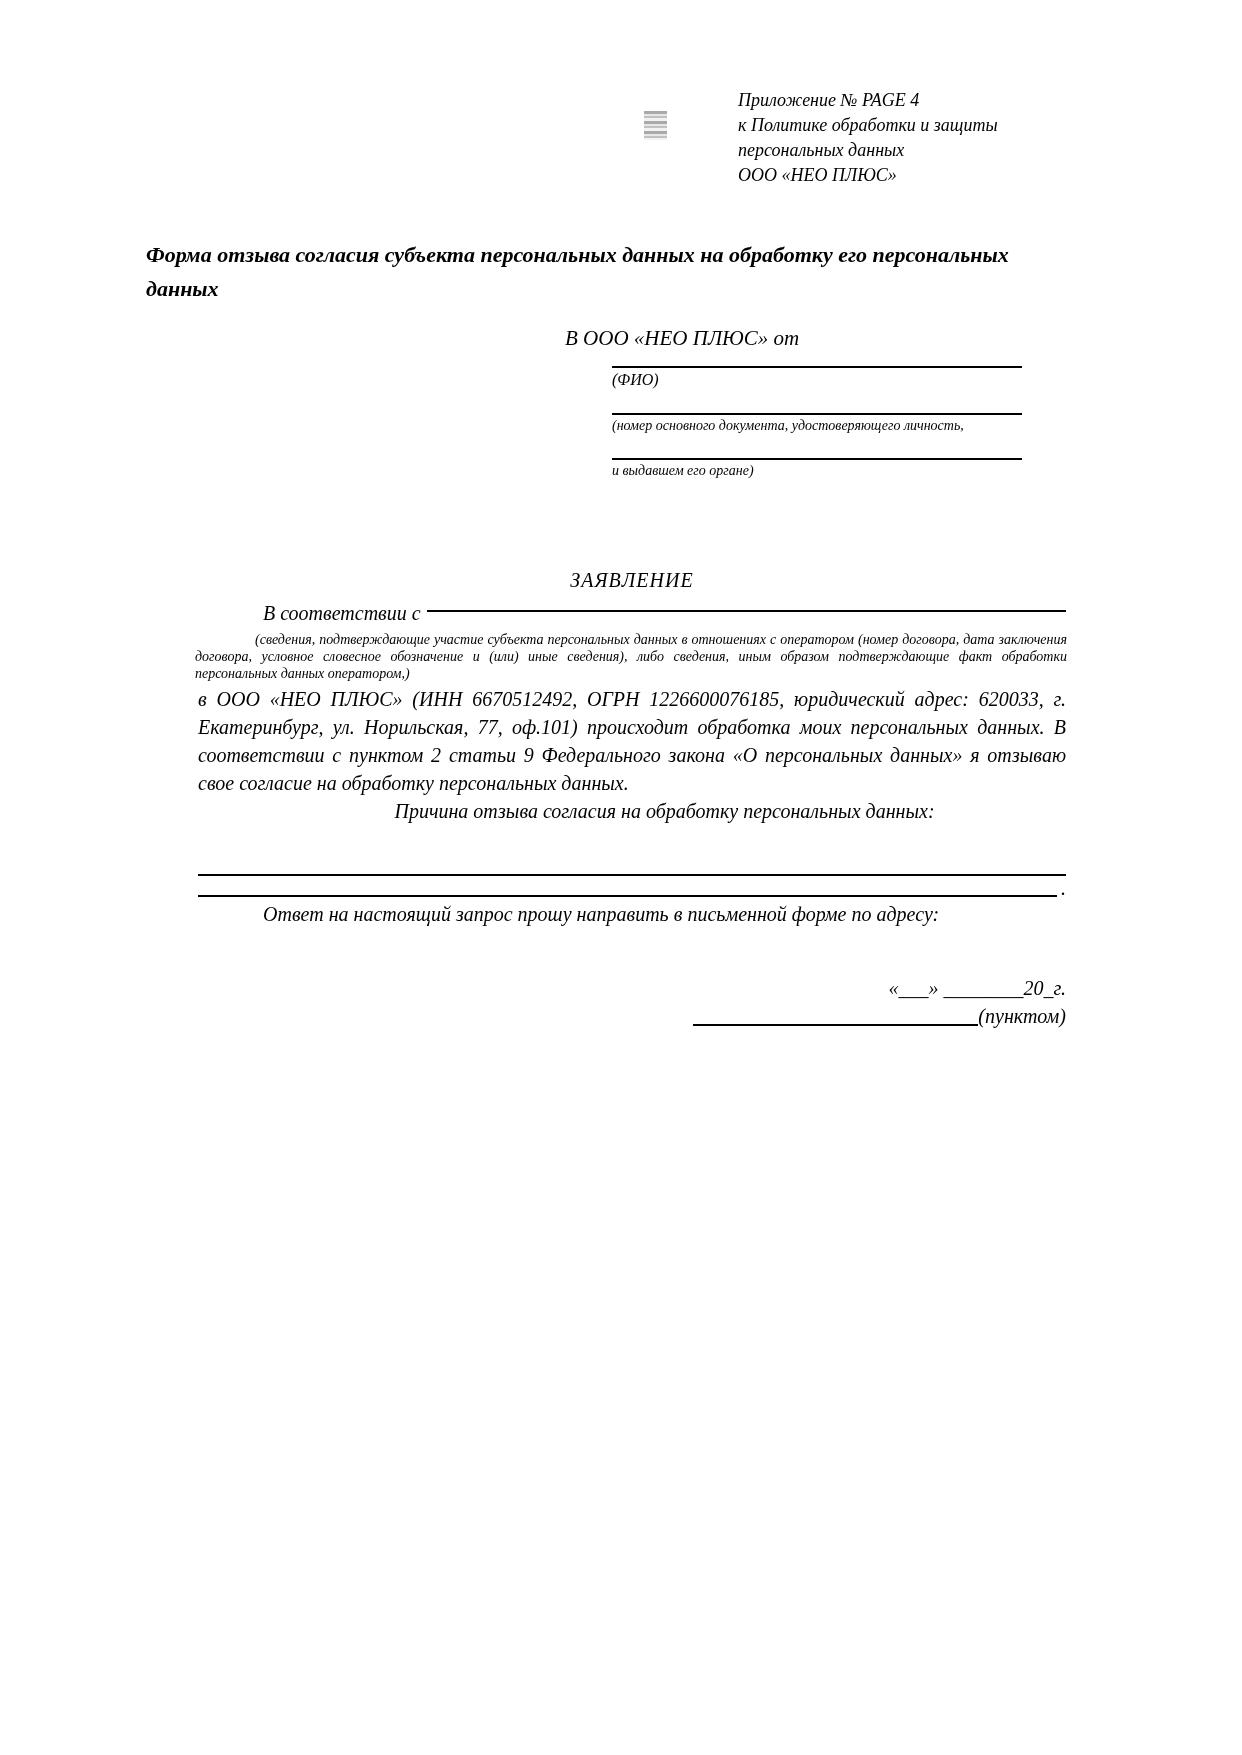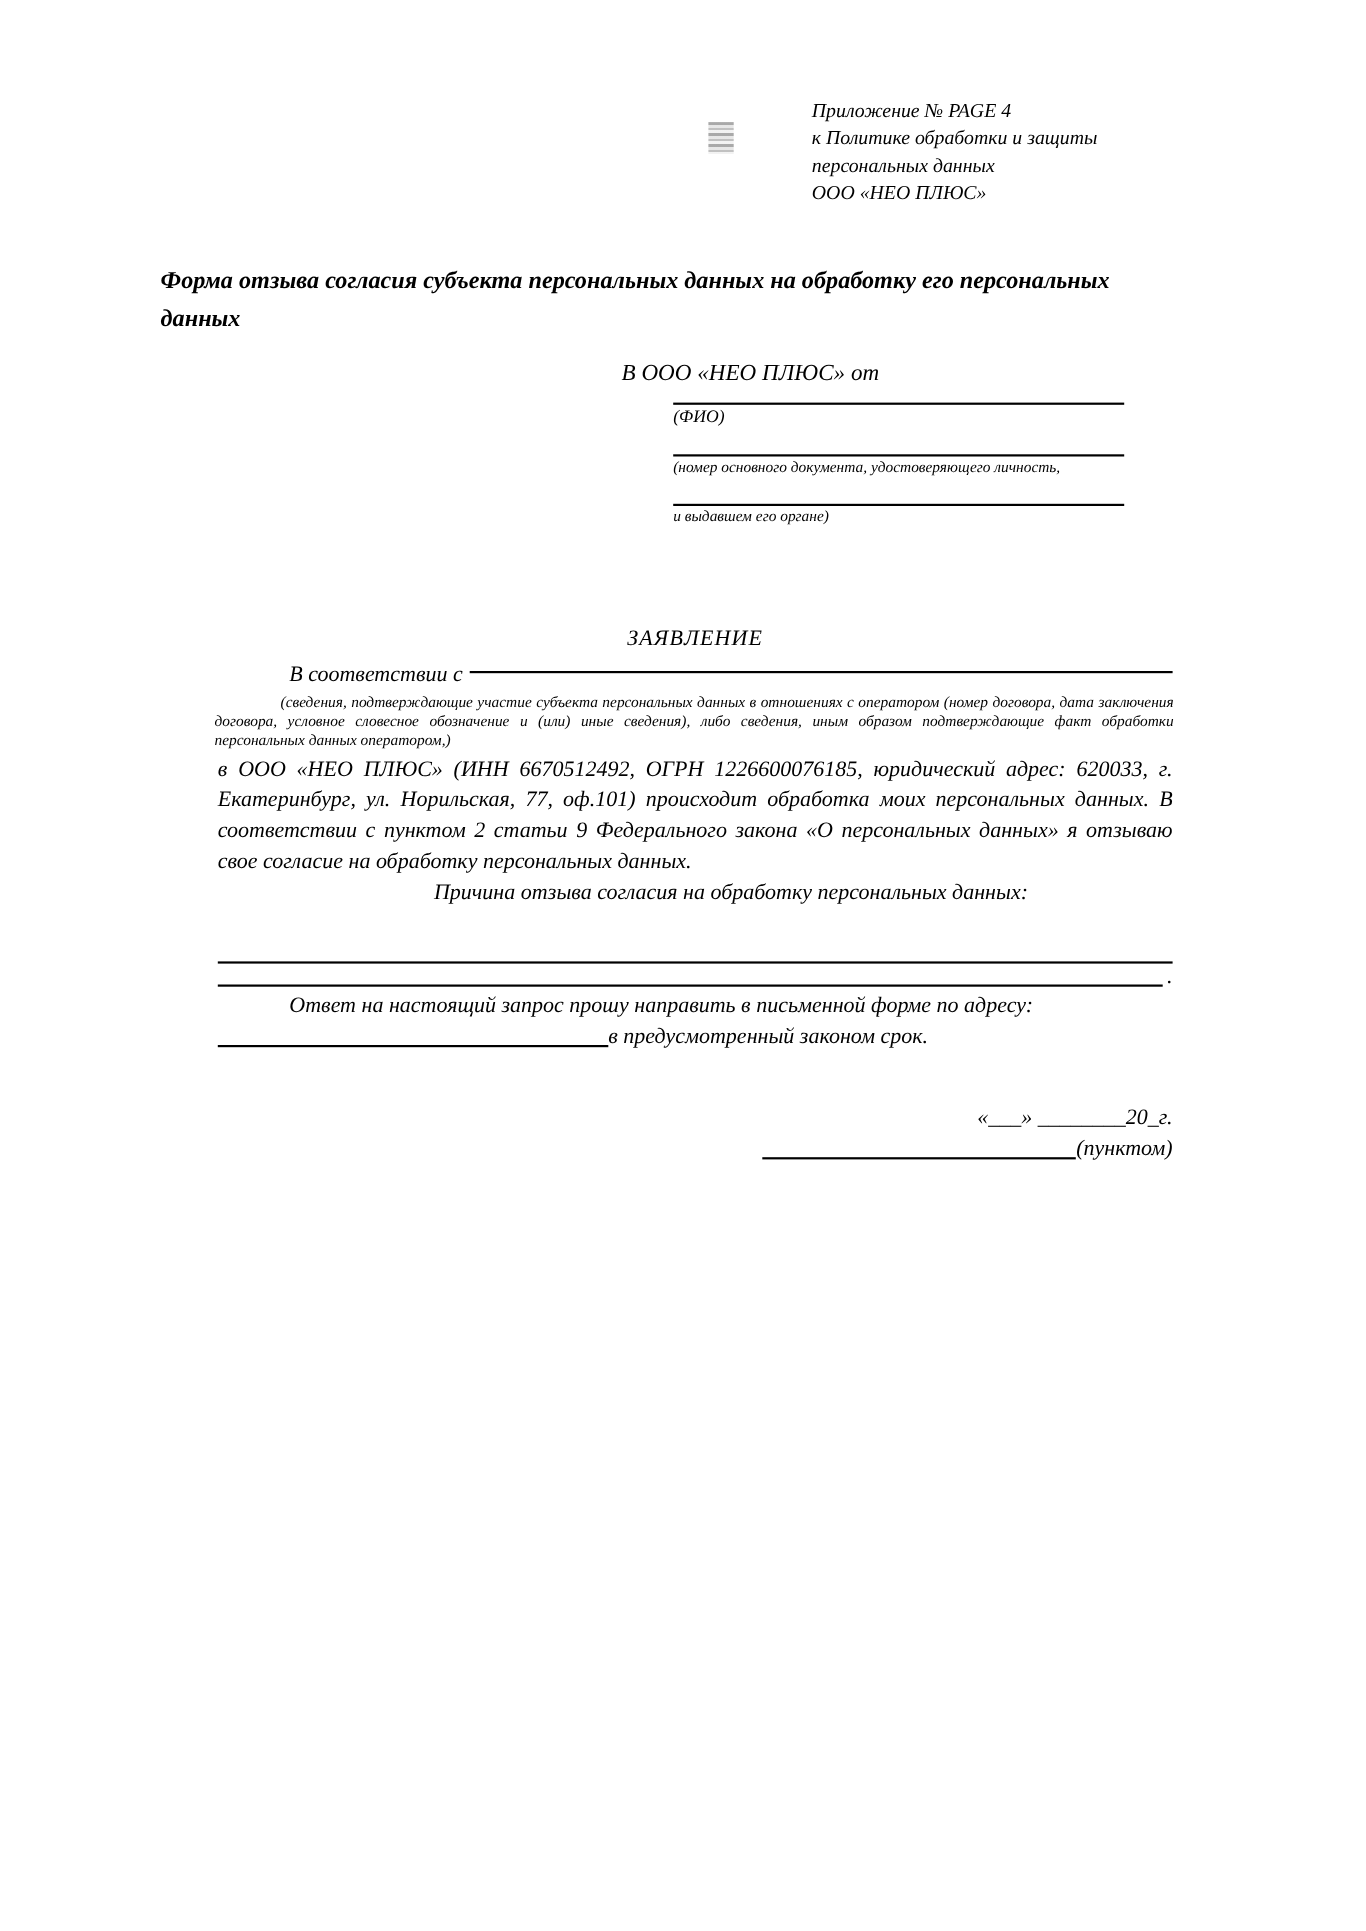--- a/index.html
+++ b/index.html
@@ -193,24 +193,20 @@
     </div>
 
     <div class="blank1"></div>
     <div class="blank2">
       <span class="fill"></span>
       <span>.</span>
     </div>
 
 
     <div class="reply-prefix">Ответ на настоящий запрос прошу направить в письменной форме по адресу:</div>
-    <div class="reply-line">
-      <span class="fill-fixed"></span>
-      <span class="nowrap">в предусмотренный законом срок.</span>
-    </div>
 
     <div class="bottom-row">
       <span class="nowrap">«___» ________20_г.</span>
       <span class="sig-group">
         <span class="fill"></span>
         <span class="nowrap">(пунктом)</span>
       </span>
     </div>
   </div>
 

